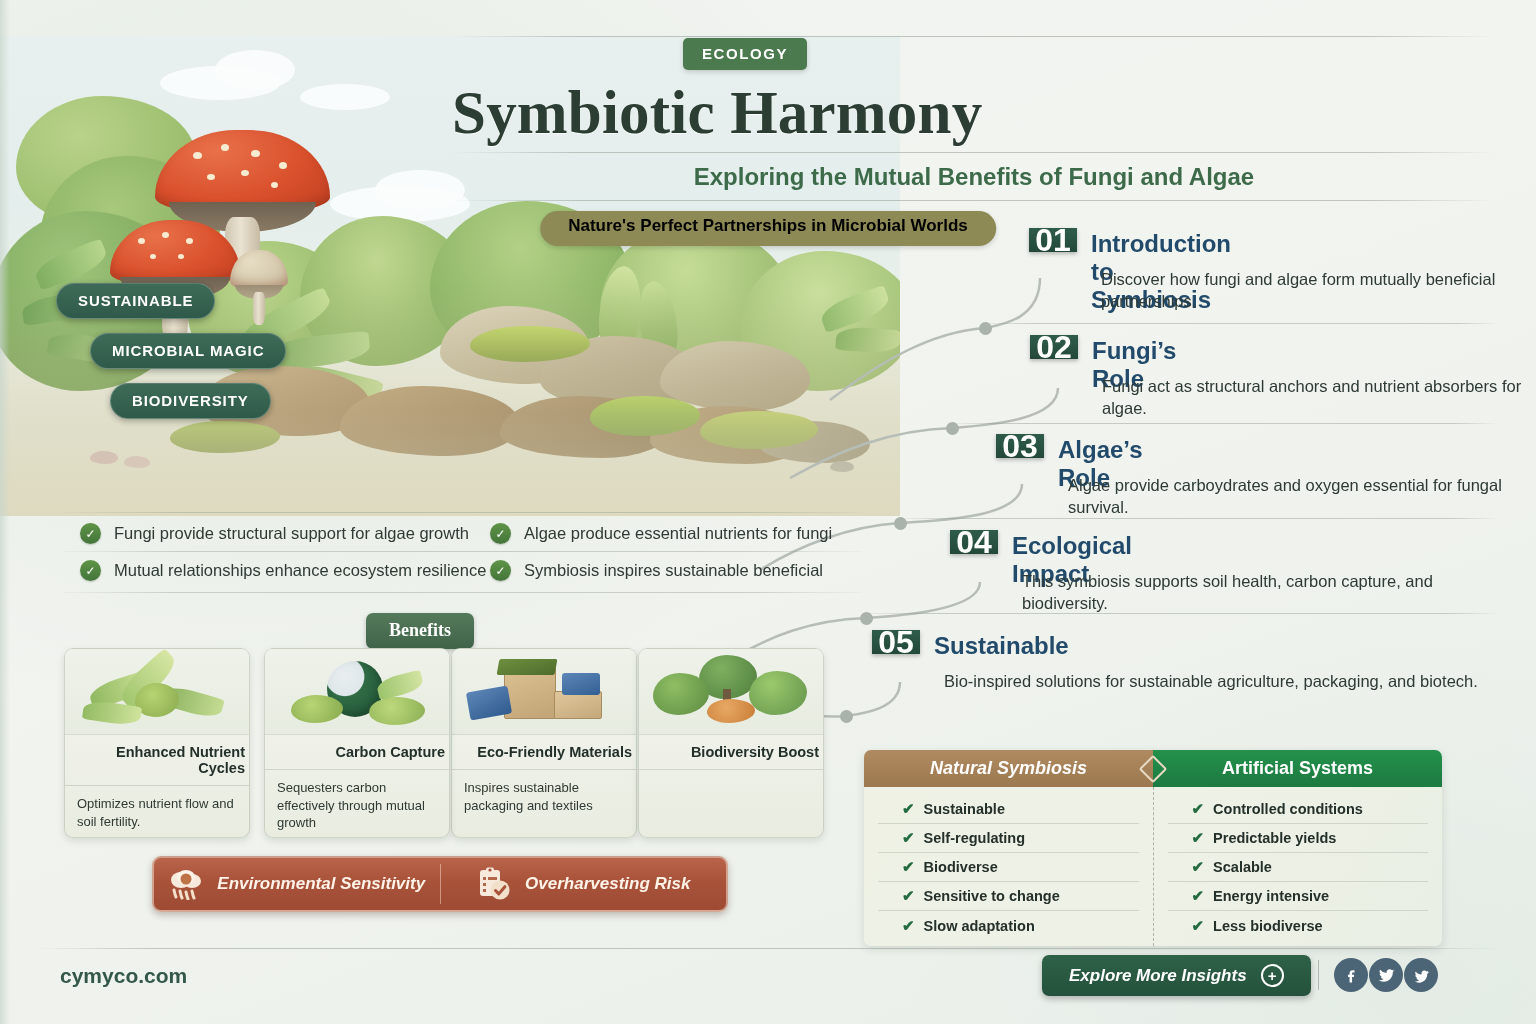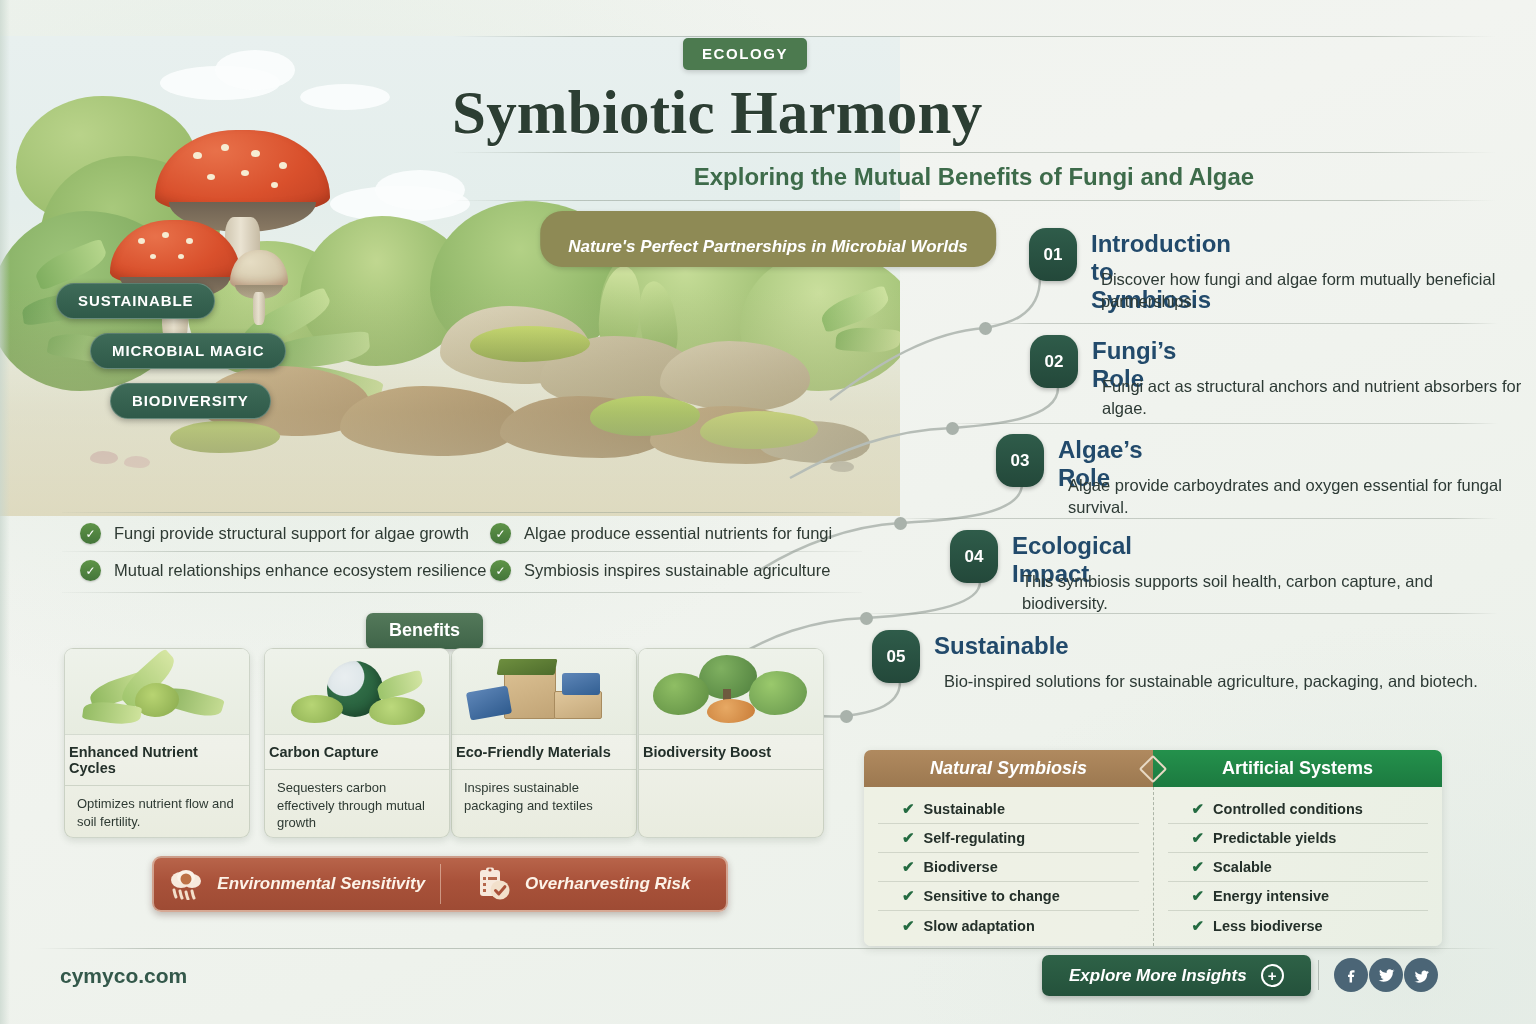--- a/index.html
+++ b/index.html
@@ -70,40 +70,40 @@
     text-align:left; font-family:"Liberation Serif", serif;
     font-size:61px; font-weight:bold; color:#2c3e33; letter-spacing:.2px;
     text-shadow:0 1px 1px rgba(255,255,255,.8);
   }
   .subtitle{
     position:absolute; left:452px; top:163px; width:1044px;
     text-align:center; font-size:24px; color:#3d6b4a; font-weight:600;
   }
   .tagline{
     position:absolute; left:50%; transform:translateX(-50%); top:211px;
-    background:#8e8a55; color:#ffffff; font-style:italic; font-weight:bold;
-    font-size:17px; padding:26px 28px 10px; border-radius:22px;
+    background:#8e8a55; color:#000000; font-weight:bold;
+    font-size:17px; padding:5px 28px 10px; border-radius:22px;
     box-shadow:0 2px 5px rgba(0,0,0,.15);
   }
 
   
   .tag{
     position:absolute; color:#fff; font-weight:bold; font-size:15px;
     letter-spacing:.9px; padding:8px 21px 9px; border-radius:20px;
     background:linear-gradient(180deg,#3e6b58,#2f5a49);
     box-shadow:0 2px 6px rgba(0,0,0,.3);
     border:1px solid rgba(255,255,255,.22);
   }
 
   
   .step{ position:absolute; }
   .num{
-    position:absolute; left:0; top:0; width:48px; height:53px;
+    position:absolute; left:0; top:0; width:48px; height:24px;
     background:linear-gradient(180deg,#2f5c4a,#23483a);
-    border-radius:17px; color:#fff; font-weight:bold; font-size:17px;
+    border-radius:0; color:#fff; font-weight:bold; font-size:32px;
     display:flex; align-items:center; justify-content:center;
     box-shadow:0 2px 4px rgba(0,0,0,.25);
   }
   .step-title{
     position:absolute; left:62px; top:2px;
     font-size:24px; font-weight:bold; color:#224a6b;
   }
   .step-desc{
     position:absolute; left:72px; top:40px; width:460px;
     font-size:16.5px; line-height:1.35; color:#2d3a35;
@@ -125,35 +125,35 @@
   .chk-tx{ margin-left:13px; font-size:16.5px; color:#2e3a33; white-space:nowrap; }
   .chk-rule{
     position:absolute; left:62px; width:800px; height:1px;
     background:linear-gradient(90deg,rgba(150,160,150,.05),rgba(140,152,140,.4) 15%,rgba(140,152,140,.4) 85%,rgba(150,160,150,.05));
   }
 
   
   .sec-badge{
     position:absolute; background:linear-gradient(180deg,#54795a,#3f6448);
     color:#fff; font-weight:bold; font-size:18px; padding:7px 23px 8px;
-    border-radius:7px; box-shadow:0 2px 5px rgba(0,0,0,.22);
+    border-radius:7px; box-shadow:0 2px 5px rgba(0,0,0,.22);font-family:Liberation Serif, serif;
   }
   .bcard{
     position:absolute; width:186px; height:190px;
     background:linear-gradient(180deg,#f3f5ef 0%,#eff1e9 52%,#e9ecdf 100%);
     border:1px solid rgba(175,185,170,.55); border-radius:9px;
     box-shadow:0 3px 7px rgba(60,75,60,.14); overflow:hidden;
   }
   .bcard .thumb{
     height:86px; position:relative; overflow:hidden;
     background:linear-gradient(180deg,#eef2ea,#e7ece0);
     border-bottom:1px solid rgba(175,185,170,.4);
   }
   .bcard .btitle{
-    text-align:left; font-size:14.5px; font-weight:bold; color:#23302a;
+    text-align:right; font-size:14.5px; font-weight:bold; color:#23302a;
     padding:9px 4px 9px; border-bottom:1px solid rgba(175,185,170,.5);
   }
   .bcard .bdesc{
     padding:9px 12px; font-size:13px; line-height:1.35; color:#2e3a33;
   }
 
   
   .risk{
     position:absolute; left:152px; top:856px; width:576px; height:56px;
     background:linear-gradient(180deg,#b8644a,#a9523a 45%,#9e4b34 100%);
@@ -378,21 +378,21 @@
     <span class="chk-ic">✓</span>
     <span class="chk-tx">Algae produce essential nutrients for fungi</span>
   </div>
   <div class="chk-rule" style="top:551px;"></div>
   <div class="chk-row" style="left:80px;top:560px;">
     <span class="chk-ic">✓</span>
     <span class="chk-tx">Mutual relationships enhance ecosystem resilience</span>
   </div>
   <div class="chk-row" style="left:490px;top:560px;">
     <span class="chk-ic">✓</span>
-    <span class="chk-tx">Symbiosis inspires sustainable agriculture</span>
+    <span class="chk-tx">Symbiosis inspires sustainable beneficial</span>
   </div>
   <div class="chk-rule" style="top:592px;"></div>
 
   <div class="sec-badge" style="left:366px;top:613px;">Benefits</div>
 
   <div class="bcard" style="left:64px;top:648px;">
     <div class="thumb">
       <div class="leaf" style="left:24px;top:30px;width:60px;height:22px;transform:rotate(-18deg);background:linear-gradient(90deg,#8fb85f,#cbe096);"></div>
       <div class="leaf" style="left:50px;top:18px;width:66px;height:24px;transform:rotate(-42deg);background:linear-gradient(90deg,#a0c66d,#d6e6a3);"></div>
       <div class="leaf" style="left:96px;top:42px;width:62px;height:22px;transform:rotate(16deg);background:linear-gradient(90deg,#87b05c,#c5dc93);"></div>

